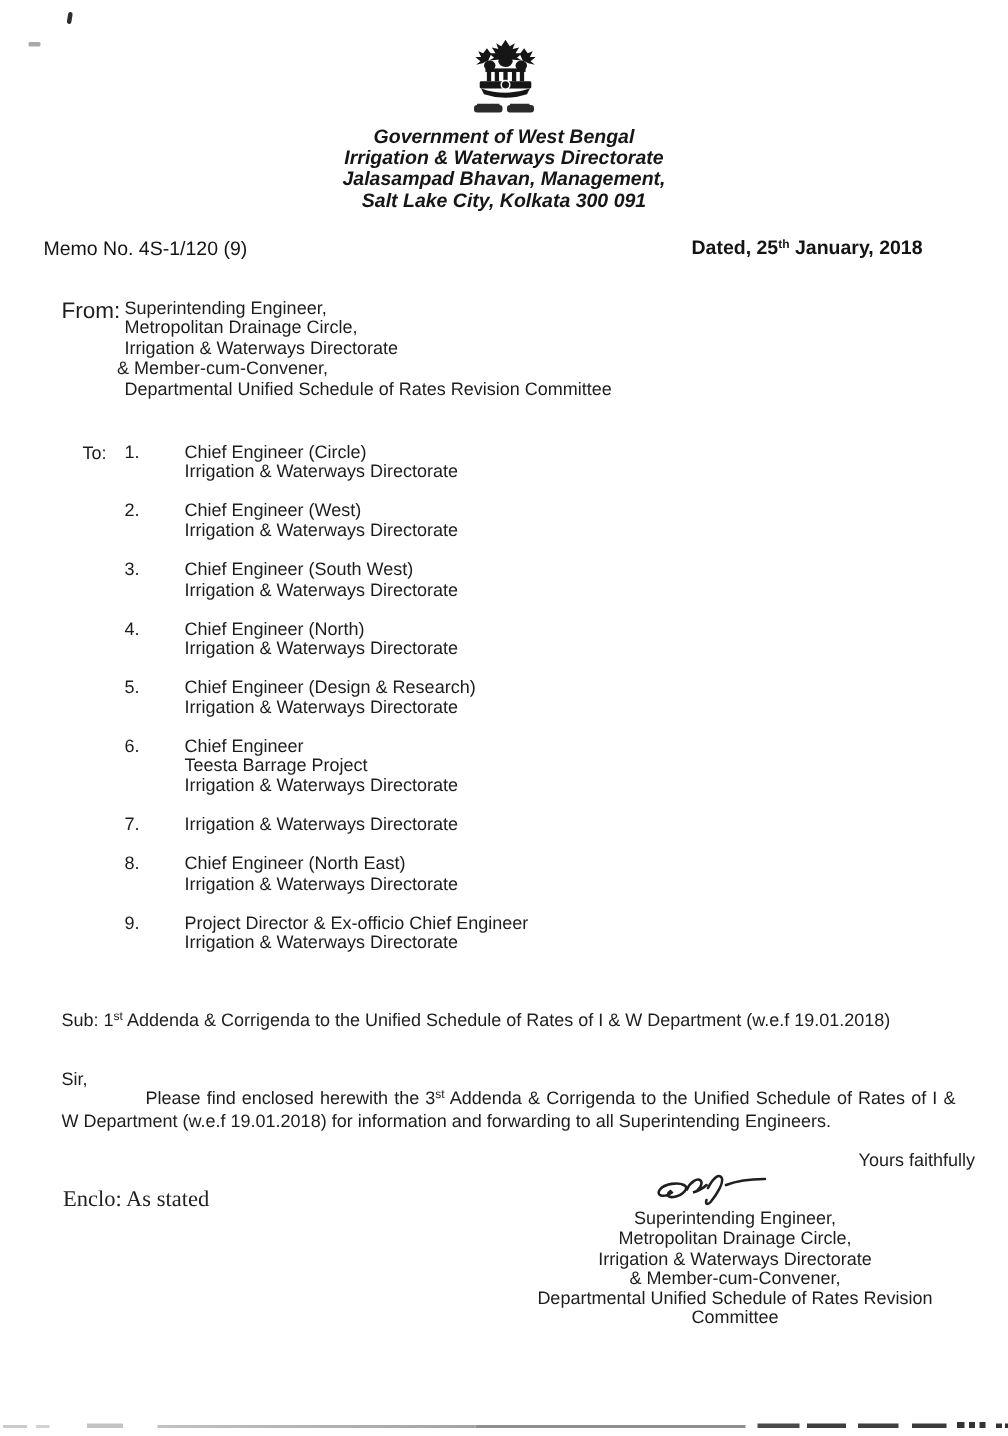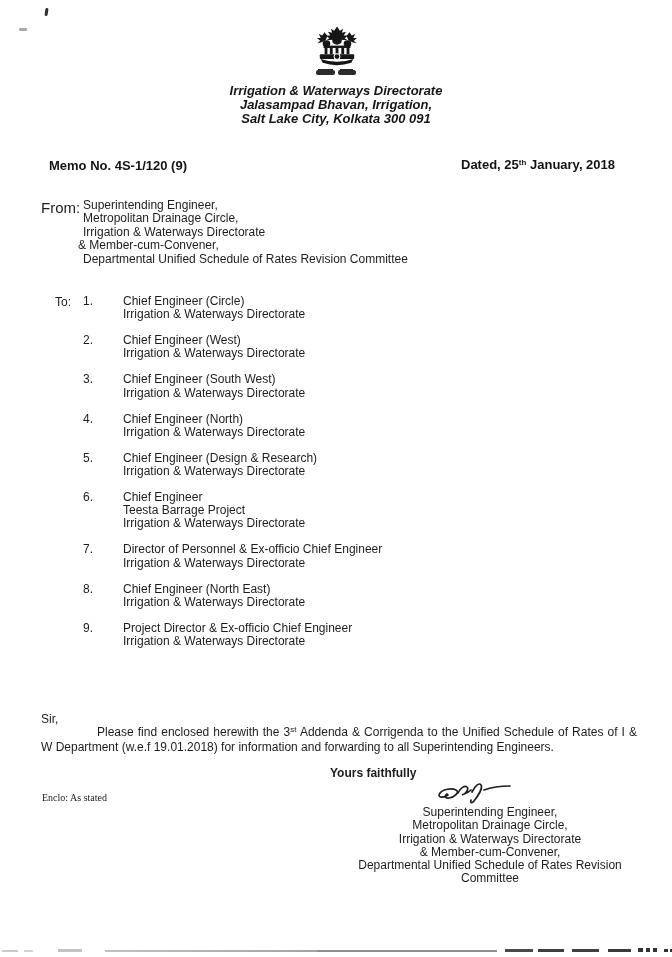--- a/index.html
+++ b/index.html
@@ -16,21 +16,21 @@
   
   .emblem-wrap { left:306px; top:26px; width:62px; text-align:center; }
   .emblem-wrap svg { display:block; margin:0 auto; }
   .motto-smudge { margin:1px auto 0; display:block; }
 
   
   .header-text { left:0; top:84px; width:672px; text-align:center;
     font-weight:bold; font-style:italic; font-size:13px; line-height:14.2px; color:#161616; }
 
   
-  .memo-number { left:49px; top:158px; font-weight:bold; font-size:13px; color:#141414; }
+  .memo-number { left:29px; top:158px; font-weight:normal; font-size:13px; color:#141414; }
   .memo-date   { left:461px; top:157px; font-weight:bold; font-size:13px; color:#141414; }
 
   .sup { font-size:8px; position:relative; top:-4px;margin-top:48px; }
 
   
   .from-label { left:41px; top:199px; font-size:15px; }
   .from-lines { left:83px; top:199px; font-size:12px; line-height:13.4px; }
   .outdent-5 { margin-left:-5px; }
 
   
@@ -40,27 +40,27 @@
   .to-num   { width:40px; flex:none; }
   .outdent-6 { margin-left:-6px; }
 
   
   .subject { left:41px; top:673px; width:600px; font-size:12px; }
   .salutation { left:41px; top:712px; font-size:12px; }
   .para { left:41px; top:726px; width:596px; font-size:12px; line-height:13.8px;
     text-align:justify; text-indent:56px; }
 
   
-  .valediction { left:330px; top:766px; width:320px; text-align:left; font-size:12px;font-weight:bold; }
+  .valediction { left:330px; top:766px; width:320px; text-align:right; font-size:12px; }
   .sig-holder  { left:330px; top:780px; width:320px; text-align:center; }
   .sig-holder svg { position:relative; left:-16px; }
   .closing-lines { left:330px; top:806px; width:320px; text-align:center;
     font-size:12px; line-height:13.3px; }
 
-  .enclo { left:42px; top:792px; font-family:"Liberation Serif", serif; font-size:10px; color:#222; }
+  .enclo { left:42px; top:792px; font-family:"Liberation Serif", serif; font-size:15px; color:#222; }
 
   
   .dash { position:absolute; }
 </style>
 </head>
 <body>
 
 <div id="page">
 
   <div class="abs mark-comma"></div>
@@ -89,22 +89,23 @@
     </svg>
     <svg class="motto-smudge" width="44" height="8" viewBox="0 0 44 8" title="सत्यमेव जयते">
       <rect x="1" y="1" width="19" height="5" rx="2" fill="#2b2b2b"></rect>
       <rect x="23" y="1" width="18" height="5" rx="2" fill="#2b2b2b"></rect>
       <rect x="3" y="0" width="15" height="2" fill="#2b2b2b"></rect>
       <rect x="25" y="0" width="13" height="2" fill="#2b2b2b"></rect>
     </svg>
   </div>
 
   <div class="abs header-text">
+    <div>Government of West Bengal</div>
     <div>Irrigation &amp; Waterways Directorate</div>
-    <div>Jalasampad Bhavan, Irrigation,</div>
+    <div>Jalasampad Bhavan, Management,</div>
     <div>Salt Lake City, Kolkata 300 091</div>
   </div>
 
   <div class="abs memo-number">Memo No. 4S-1/120 (9)</div>
   <div class="abs memo-date"><span>Dated, 25</span><span class="sup">th</span><span> January, 2018</span></div>
 
   <div class="abs from-label">From:</div>
   <div class="abs from-lines">
     <div>Superintending Engineer,</div>
     <div>Metropolitan Drainage Circle,</div>
@@ -161,21 +162,20 @@
       <div>
         <div>Chief Engineer</div>
         <div>Teesta Barrage Project</div>
         <div>Irrigation &amp; Waterways Directorate</div>
       </div>
     </div>
 
     <div class="to-item">
       <div class="to-num">7.</div>
       <div>
-        <div>Director of Personnel &amp; Ex-officio Chief Engineer</div>
         <div>Irrigation &amp; Waterways Directorate</div>
       </div>
     </div>
 
     <div class="to-item">
       <div class="to-num">8.</div>
       <div>
         <div>Chief Engineer (North East)</div>
         <div>Irrigation &amp; Waterways Directorate</div>
       </div>
@@ -184,20 +184,21 @@
     <div class="to-item">
       <div class="to-num">9.</div>
       <div>
         <div>Project Director &amp; Ex-officio Chief Engineer</div>
         <div>Irrigation &amp; Waterways Directorate</div>
       </div>
     </div>
 
   </div>
 
+  <div class="abs subject"><span>Sub: 1</span><span class="sup">st</span><span> Addenda &amp; Corrigenda to the Unified Schedule of Rates of I &amp; W Department (w.e.f 19.01.2018)</span></div>
 
   <div class="abs salutation">Sir,</div>
   <div class="abs para"><span>Please find enclosed herewith the 3</span><span class="sup">st</span><span> Addenda &amp; Corrigenda to the Unified Schedule of Rates of I &amp; W Department (w.e.f 19.01.2018) for information and forwarding to all Superintending Engineers.</span></div>
 
   <div class="abs valediction">Yours faithfully</div>
 
   <div class="abs sig-holder">
     <svg width="84" height="24" viewBox="0 0 84 24">
       <path d="M16,15 C10,19 5,17 8,13 C11,9 20,8 24,10 C28,12 23,17 17,18 C13,18.5 12,16 15,14
                M26,13 C28,8 33,5 35,7 C37,9 34,14 30,15 C33,14 37,12 39,10

